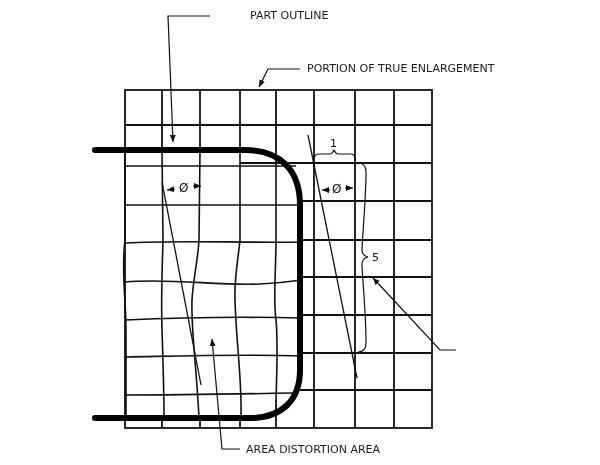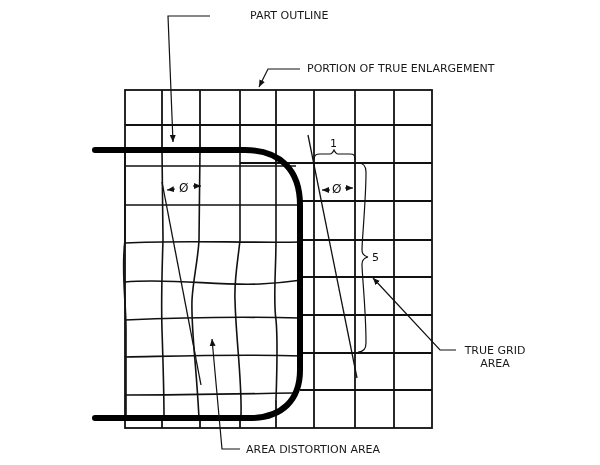--- a/index.html
+++ b/index.html
@@ -93,18 +93,14 @@
     <g stroke="#111" stroke-width="1.2" fill="none">
       <polyline points="210,16 168,16 173,142" marker-end="url(#arr)"></polyline>
       <polyline points="300,69 268,69 259,87" marker-end="url(#arr)"></polyline>
       <polyline points="456,350 440,350 373,278" marker-end="url(#arr)"></polyline>
       <polyline points="240,449 222,449 212,339" marker-end="url(#arr)"></polyline>
     </g>
   </svg>
 
   <div class="lbl" style="left:216px;top:9px;margin-left:34px;">PART OUTLINE</div>
   <div class="lbl" style="left:307px;top:62px;">PORTION OF TRUE ENLARGEMENT</div>
-  <div class="lbl center" style="left:460px;top:344px;width:70px;">
-    <div>TRUE GRID</div>
-    <div>AREA</div>
-  </div>
   <div class="lbl" style="left:246px;top:443px;">AREA DISTORTION AREA</div>
 </div>
 
 </body></html>

